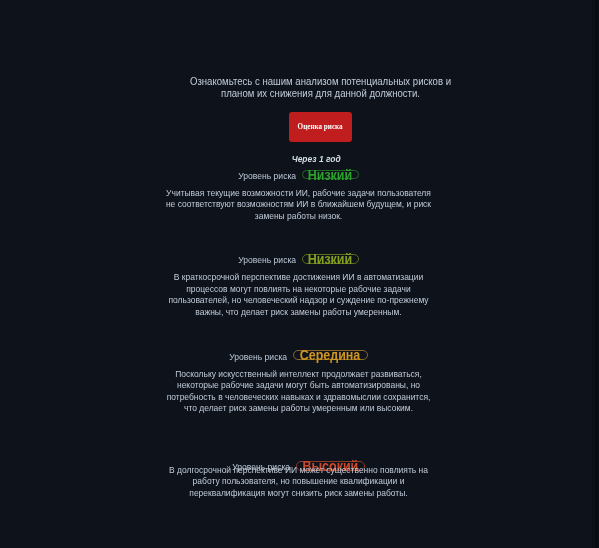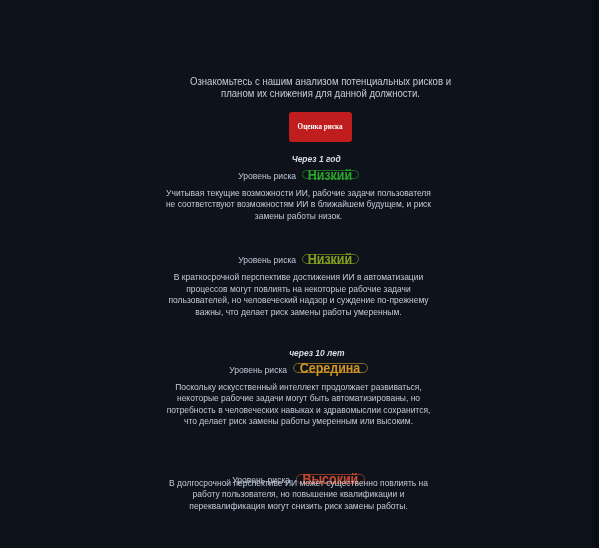--- a/index.html
+++ b/index.html
@@ -67,21 +67,20 @@
         <div class="sec-level"><span class="lvl-label" style="transform: scaleX(0.9); margin: 0px -2.89px;">Уровень риска</span><span class="badge" style="color: rgb(43, 163, 43); border-color: rgb(31, 107, 34);"><span style="transform: scaleX(0.892); margin: 0px -1.32px;">Низкий</span></span></div>
         <div class="sec-body">Учитывая текущие возможности ИИ, рабочие задачи пользователя не соответствуют возможностям ИИ в ближайшем будущем, и риск замены работы низок.</div>
       </div>
       <div class="gap"></div>
       <div class="section">
         <div class="sec-level"><span class="lvl-label" style="transform: scaleX(0.9); margin: 0px -2.89px;">Уровень риска</span><span class="badge" style="color: rgb(132, 160, 30); border-color: rgb(90, 109, 24);"><span style="transform: scaleX(0.892); margin: 0px -1.32px;">Низкий</span></span></div>
         <div class="sec-body">В краткосрочной перспективе достижения ИИ в автоматизации процессов могут повлиять на некоторые рабочие задачи пользователей, но человеческий надзор и суждение по-прежнему важны, что делает риск замены работы умеренным.</div>
       </div>
       <div class="gap"></div>
       <div class="section">
-        <div class="sec-title-wrap"><span class="sec-title">через 10 лет</span></div>
         <div class="sec-level"><span class="lvl-label" style="transform: scaleX(0.9); margin: 0px -2.89px;">Уровень риска</span><span class="badge" style="color: rgb(208, 150, 34); border-color: rgb(138, 101, 32); text-align: center;"><span style="transform: scaleX(0.892); margin: 0px -1.8px;">Середина</span></span></div>
         <div class="sec-body">Поскольку искусственный интеллект продолжает развиваться, некоторые рабочие задачи могут быть автоматизированы, но потребность в человеческих навыках и здравомыслии сохранится, что делает риск замены работы умеренным или высоким.</div>
       </div>
       <div class="gap"></div>
       <div class="section">
         <div class="sec-level"><span class="lvl-label" style="transform: scaleX(0.9); margin: 0px -2.89px;">Уровень риска</span><span class="badge" style="color: rgb(203, 74, 45); border-color: rgb(140, 54, 38); margin-top: 14px;"><span style="transform: scaleX(0.892); margin: 0px -1.66px;">Высокий</span></span></div>
         <div class="sec-body">В долгосрочной перспективе ИИ может существенно повлиять на работу пользователя, но повышение квалификации и переквалификация могут снизить риск замены работы.</div>
       </div>
     </div>
   <div class="edge"></div>

